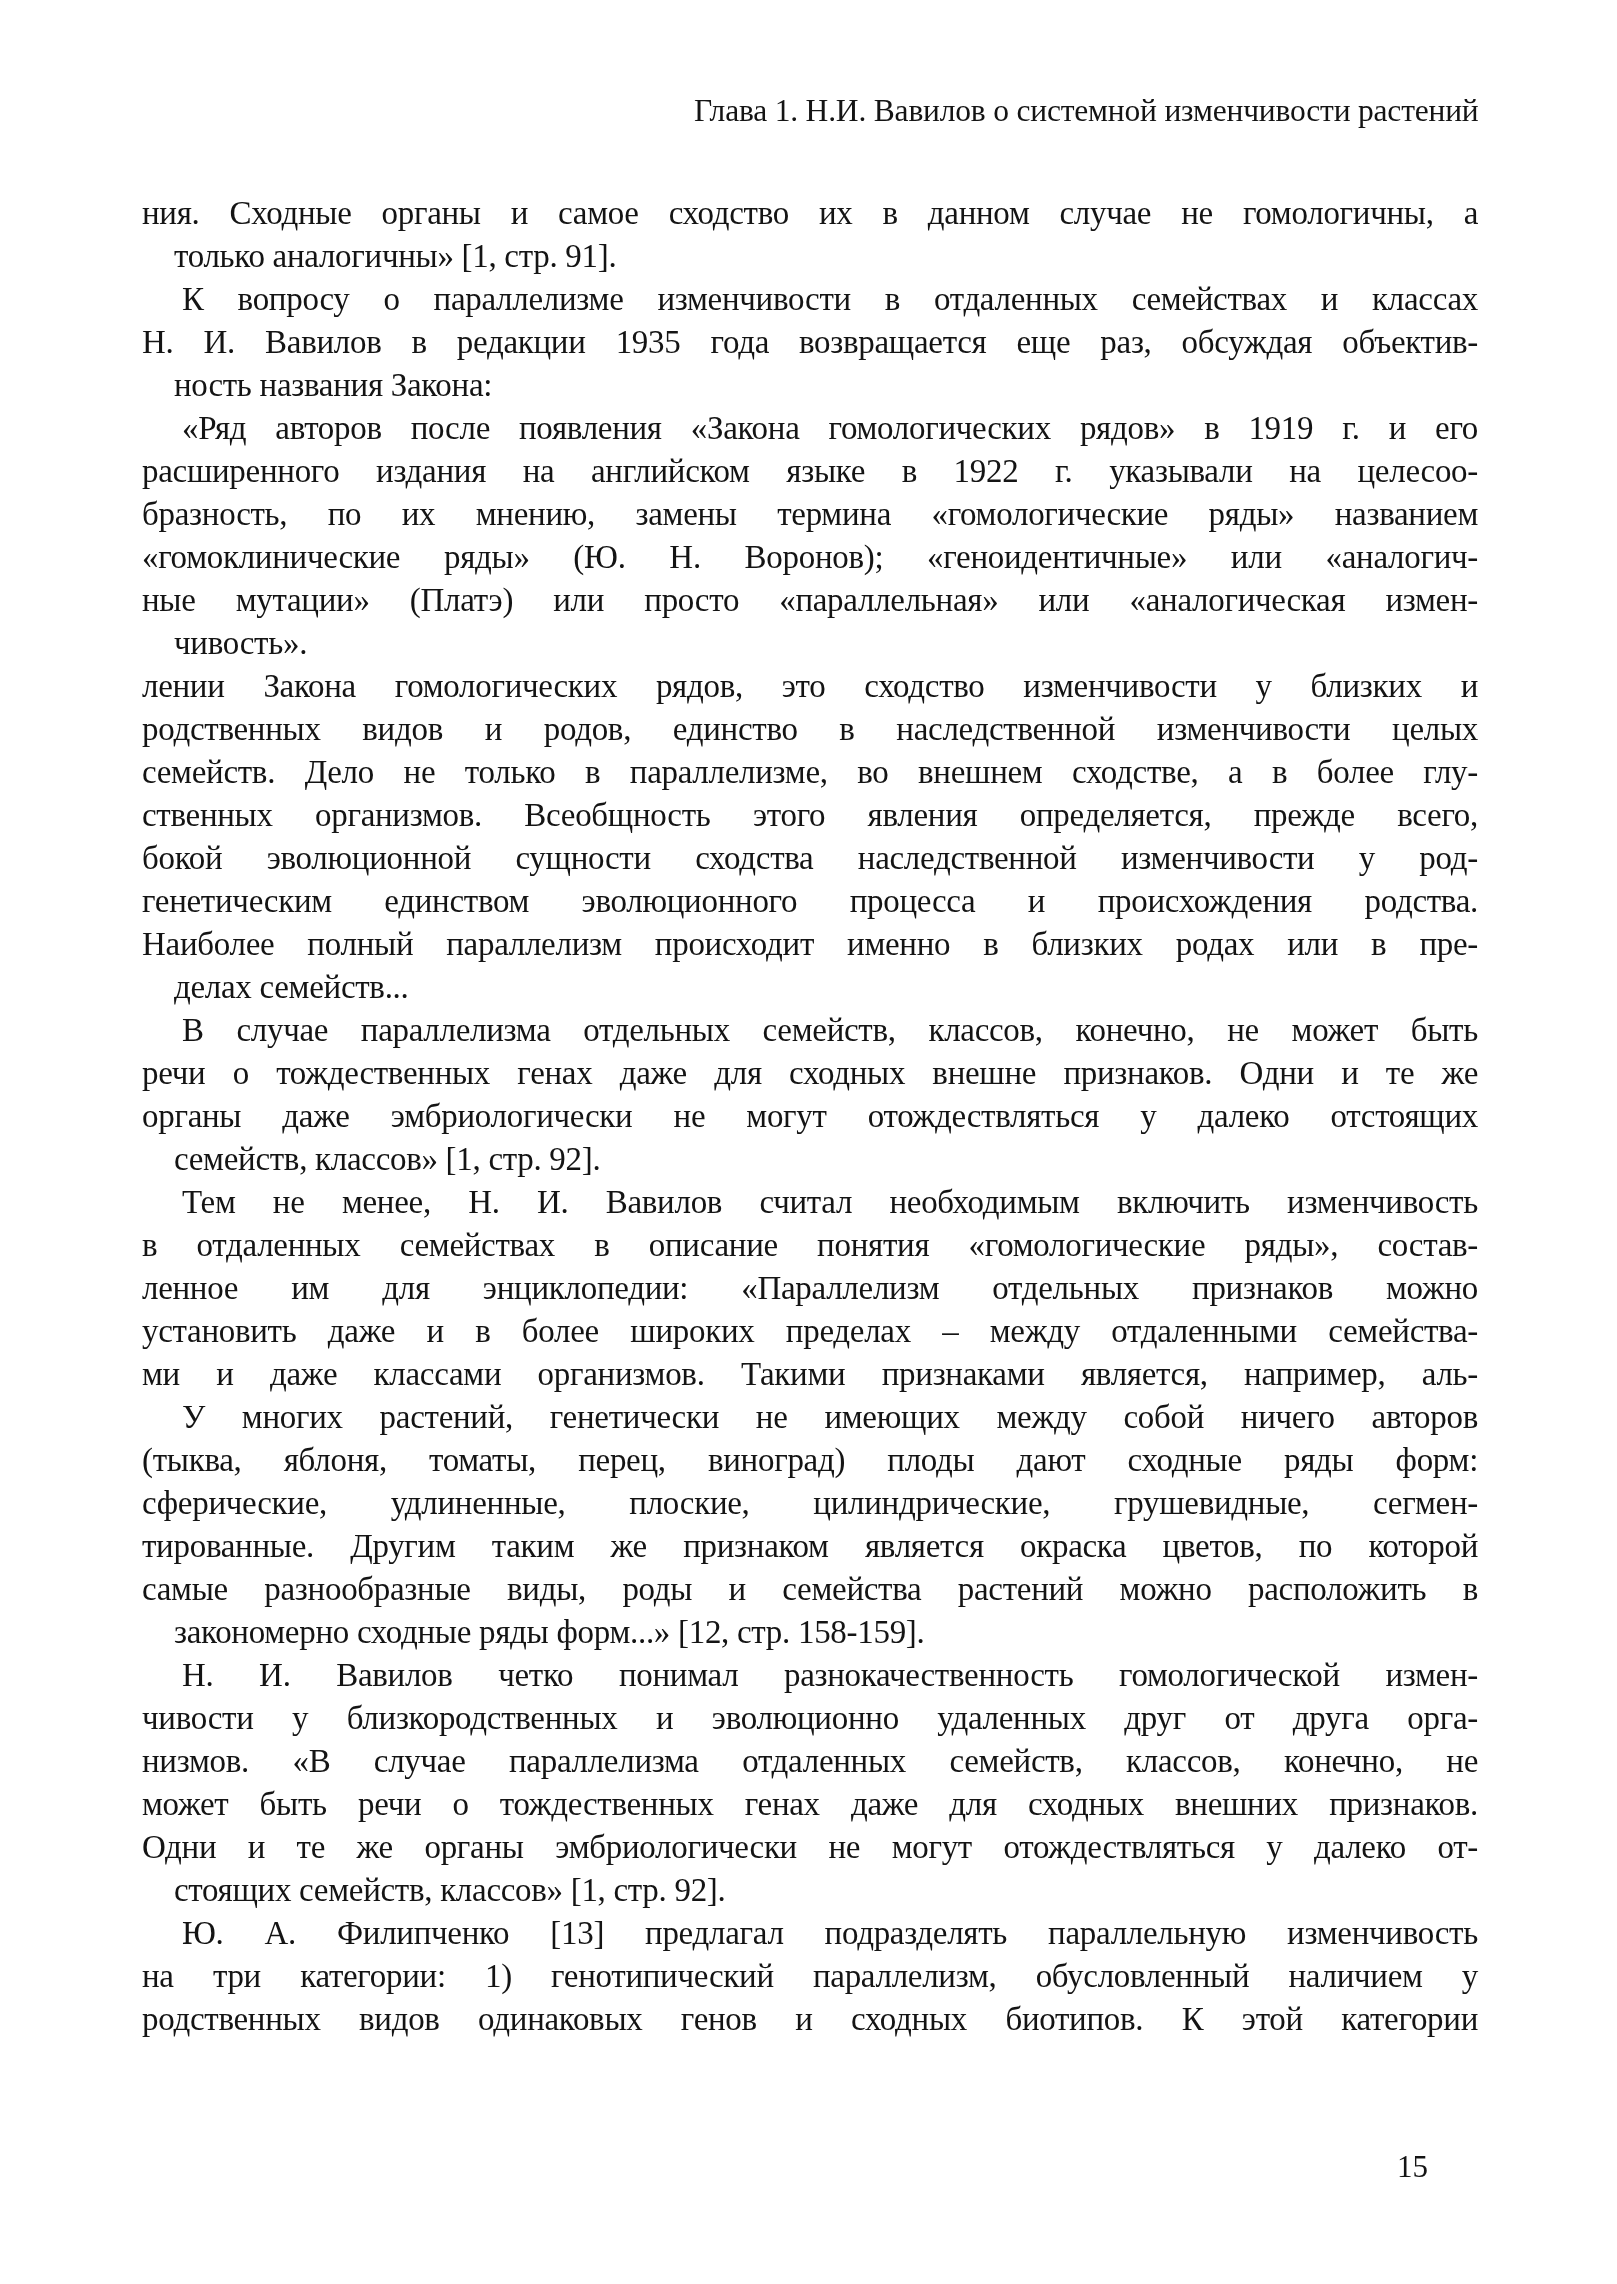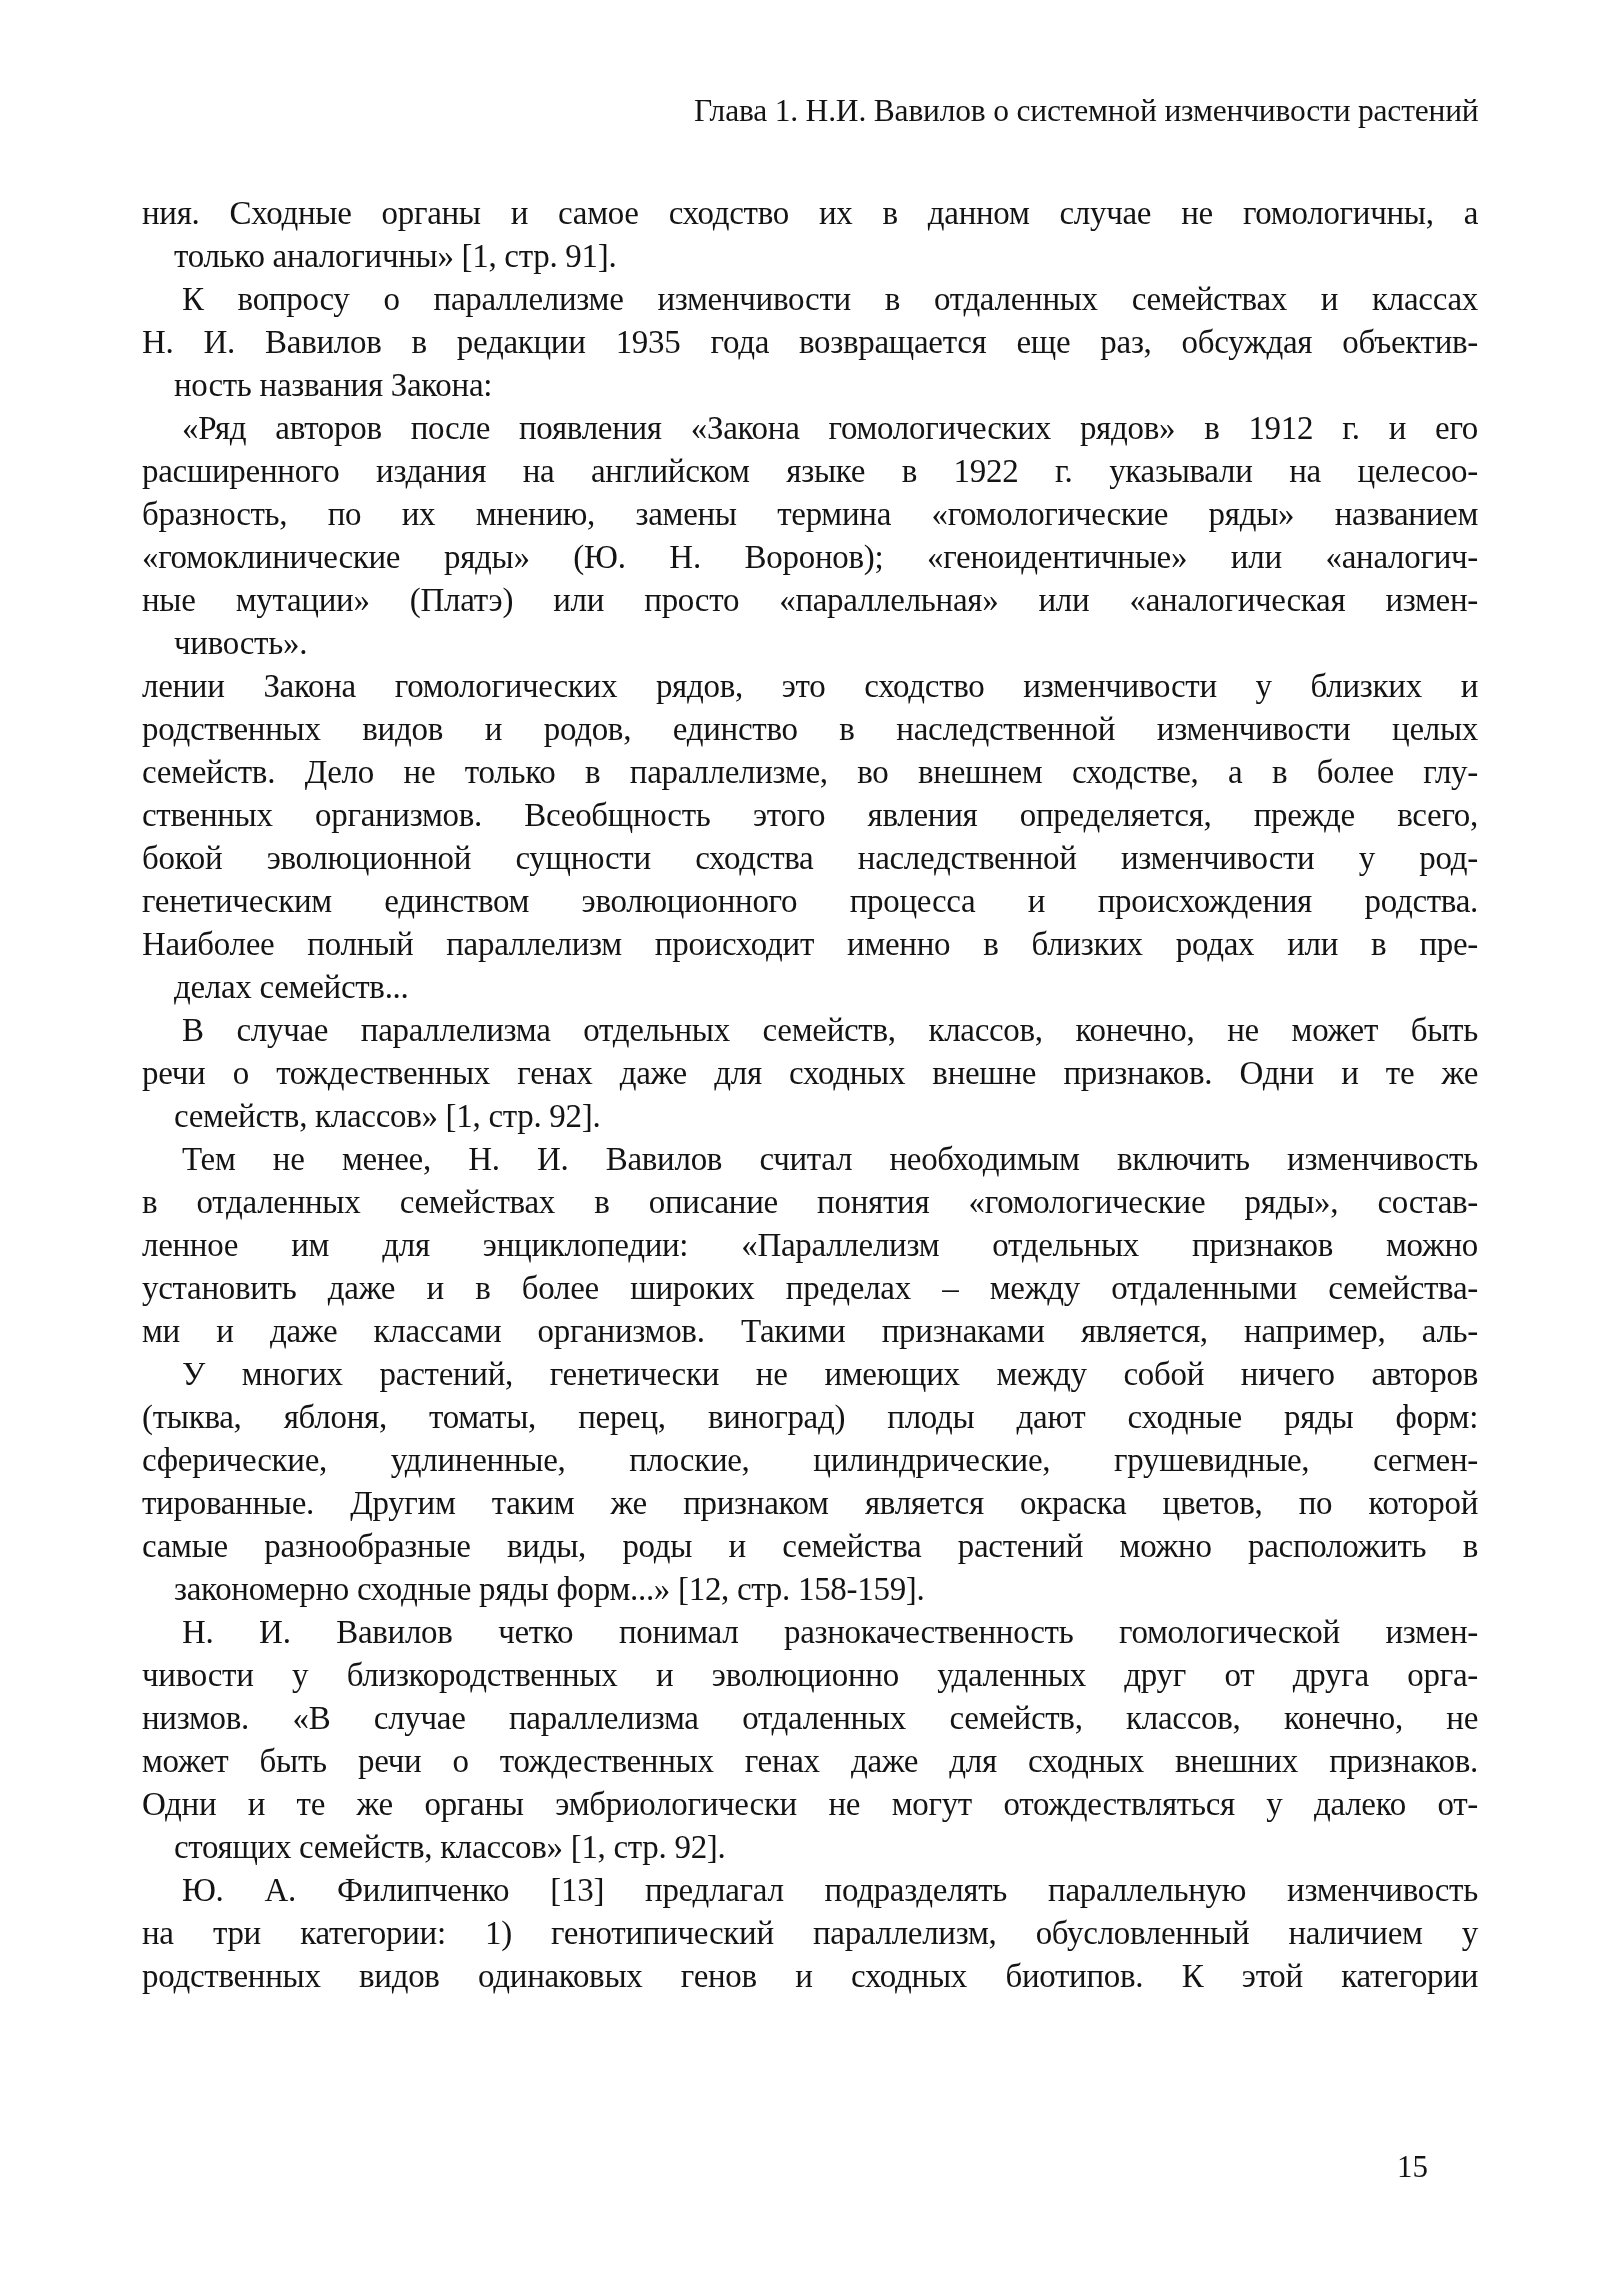--- a/index.html
+++ b/index.html
@@ -69,21 +69,21 @@
     <span class="line last">только аналогичны» [1, стр. 91].</span>
   </div>
 
   <div class="paragraph">
     <span class="line indent">К вопросу о параллелизме изменчивости в отдаленных семействах и классах</span>
     <span class="line">Н. И. Вавилов в редакции 1935 года возвращается еще раз, обсуждая объектив-</span>
     <span class="line last">ность названия Закона:</span>
   </div>
 
   <div class="paragraph">
-    <span class="line indent">«Ряд авторов после появления «Закона гомологических рядов» в 1912 г. и его</span>
+    <span class="line indent">«Ряд авторов после появления «Закона гомологических рядов» в 1919 г. и его</span>
     <span class="line">расширенного издания на английском языке в 1922 г. указывали на целесоо-</span>
     <span class="line">бразность, по их мнению, замены термина «гомологические ряды» названием</span>
     <span class="line">«гомоклинические ряды» (Ю. Н. Воронов); «геноидентичные» или «аналогич-</span>
     <span class="line">ные мутации» (Платэ) или просто «параллельная» или «аналогическая измен-</span>
     <span class="line last">чивость».</span>
   </div>
 
   <div class="paragraph">
     <span class="line">лении Закона гомологических рядов, это сходство изменчивости у близких и</span>
     <span class="line">родственных видов и родов, единство в наследственной изменчивости целых</span>
@@ -91,20 +91,21 @@
     <span class="line">ственных организмов. Всеобщность этого явления определяется, прежде всего,</span>
     <span class="line">бокой эволюционной сущности сходства наследственной изменчивости у род-</span>
     <span class="line">генетическим единством эволюционного процесса и происхождения родства.</span>
     <span class="line">Наиболее полный параллелизм происходит именно в близких родах или в пре-</span>
     <span class="line last">делах семейств...</span>
   </div>
 
   <div class="paragraph">
     <span class="line indent">В случае параллелизма отдельных семейств, классов, конечно, не может быть</span>
     <span class="line">речи о тождественных генах даже для сходных внешне признаков. Одни и те же</span>
+    <span class="line">органы даже эмбриологически не могут отождествляться у далеко отстоящих</span>
     <span class="line last">семейств, классов» [1, стр. 92].</span>
   </div>
 
   <div class="paragraph">
     <span class="line indent">Тем не менее, Н. И. Вавилов считал необходимым включить изменчивость</span>
     <span class="line">в отдаленных семействах в описание понятия «гомологические ряды», состав-</span>
     <span class="line">ленное им для энциклопедии: «Параллелизм отдельных признаков можно</span>
     <span class="line">установить даже и в более широких пределах – между отдаленными семейства-</span>
     <span class="line">ми и даже классами организмов. Такими признаками является, например, аль-</span>
   </div>

